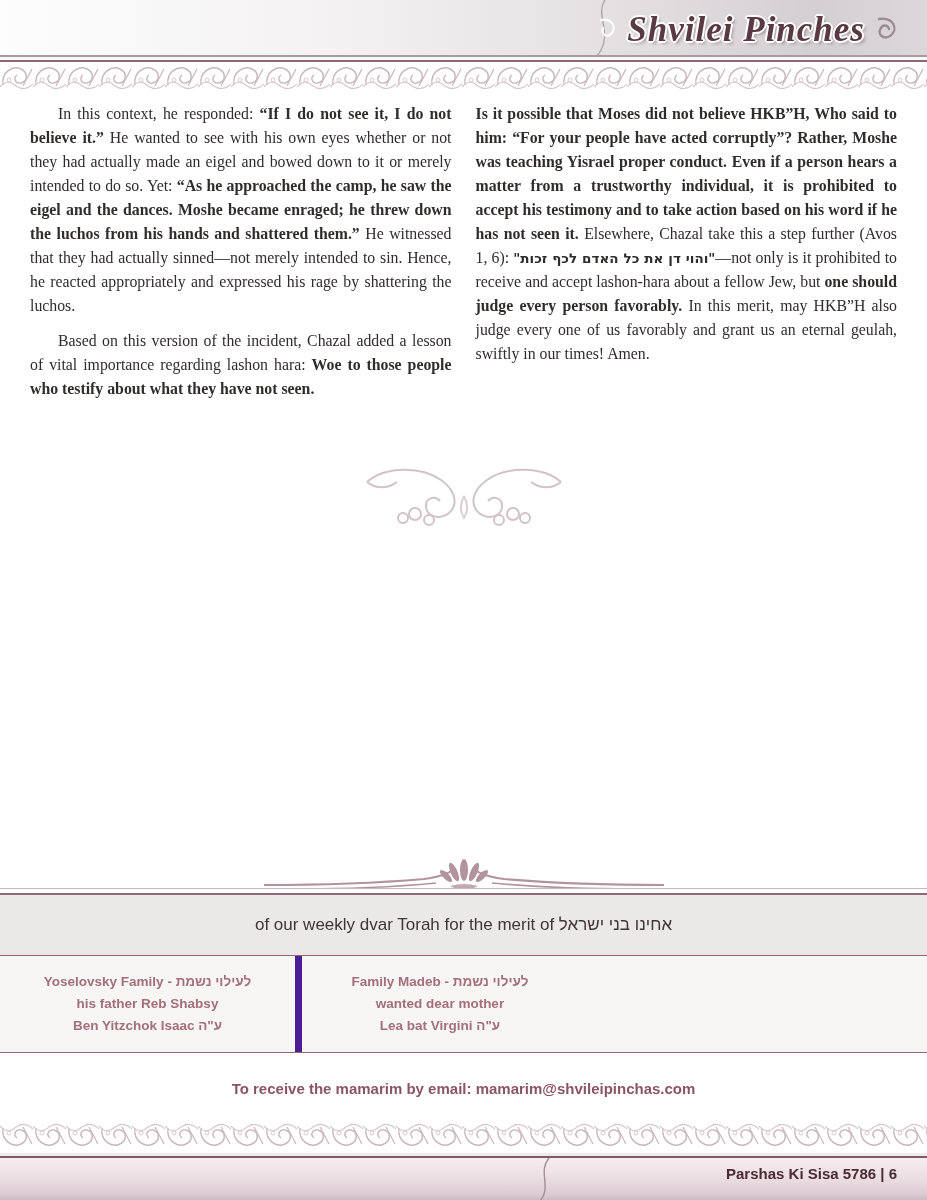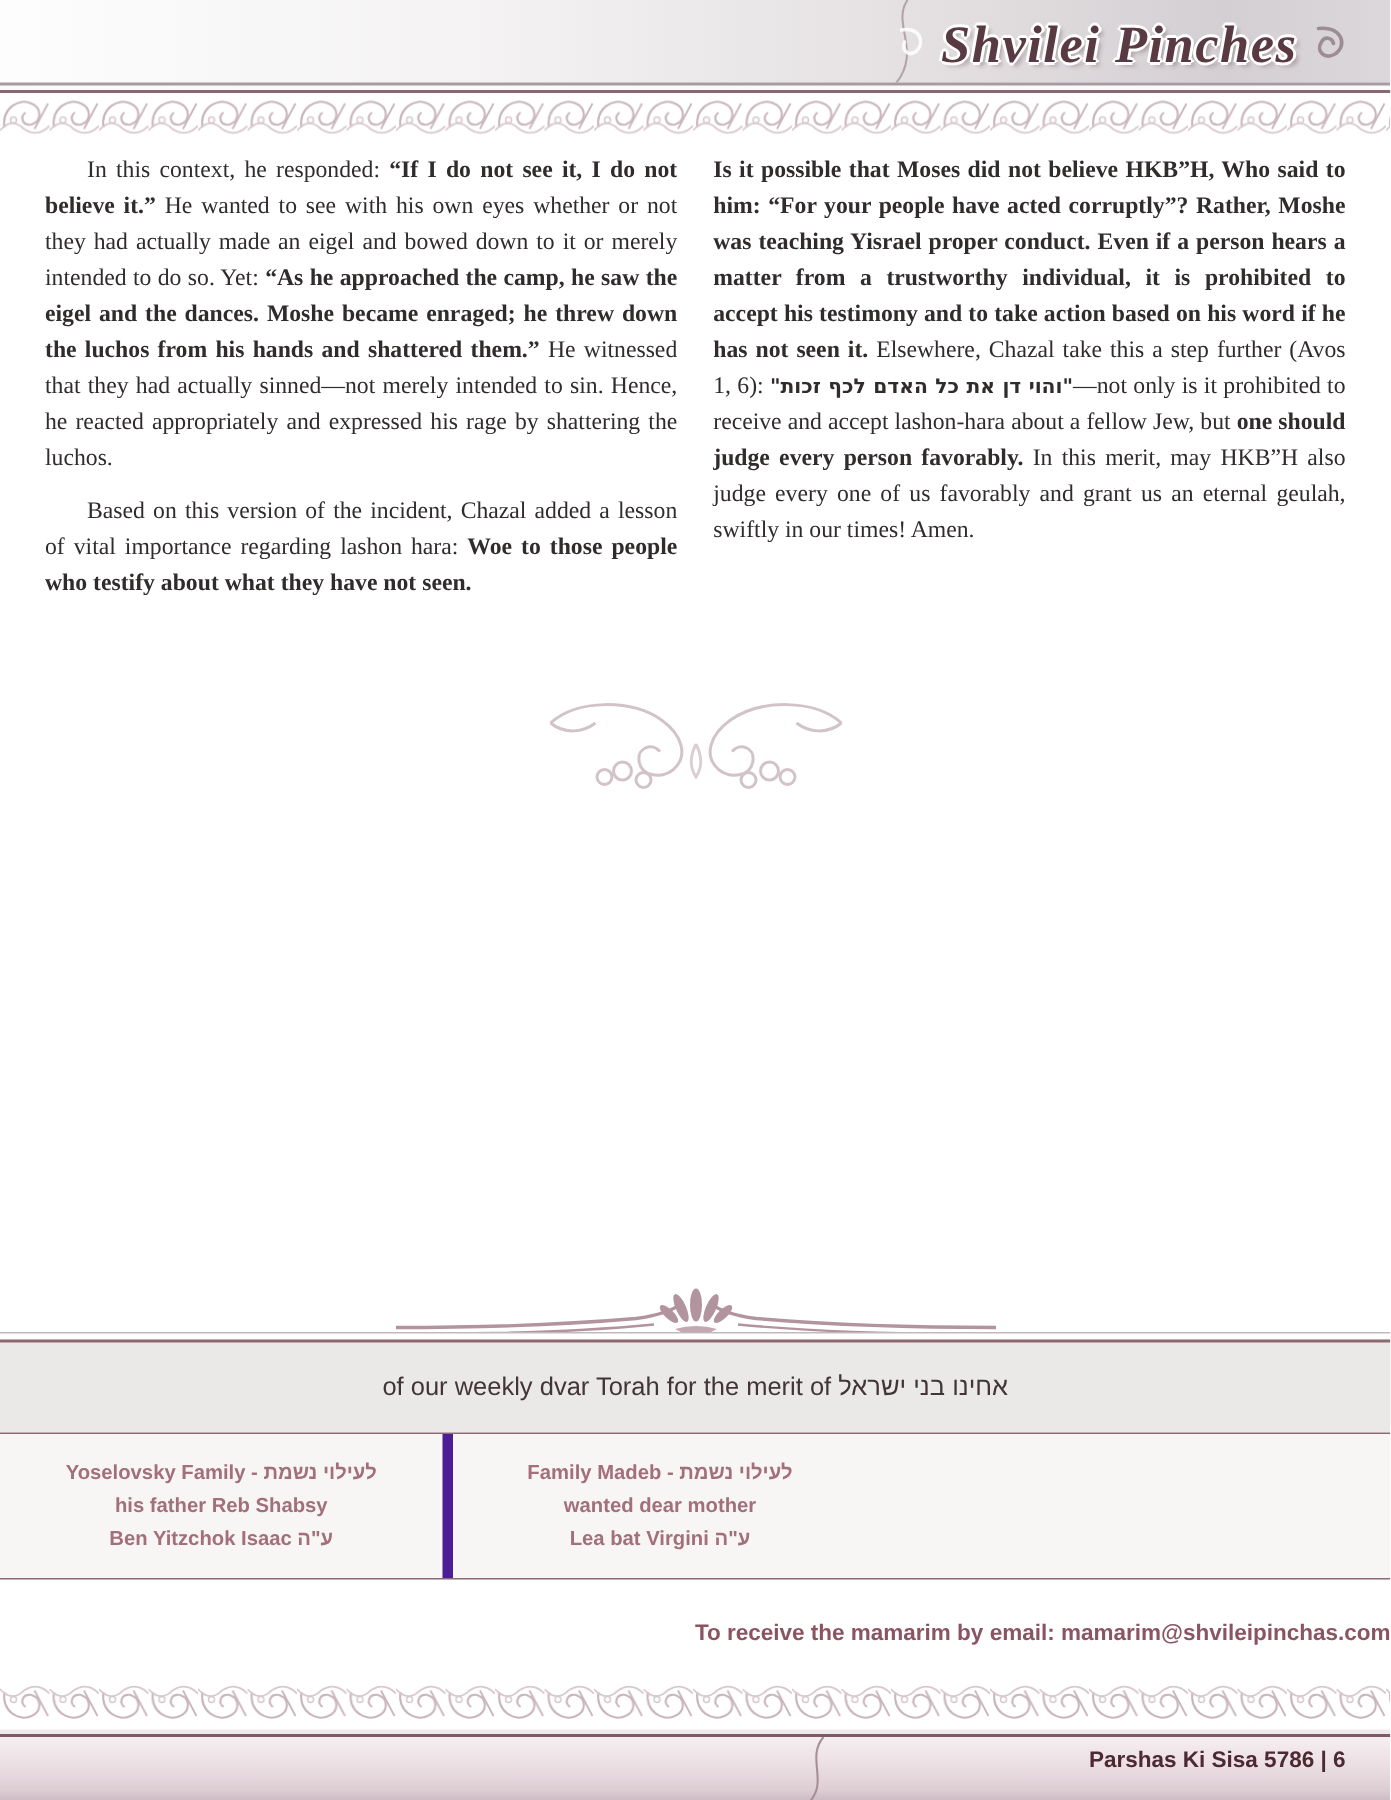--- a/index.html
+++ b/index.html
@@ -45,21 +45,21 @@
   .thanks-line { font-family:"Liberation Sans", sans-serif; font-size:17px; color:#413539; }
 
   .donors { position:absolute; top:955px; left:0; width:927px; height:98px; display:flex;
     background:#f8f6f5; border-top:1px solid #8d6974; border-bottom:1px solid #8d6974; }
   .donor { display:flex; flex-direction:column; align-items:center; justify-content:center;
     font-family:"Liberation Sans", sans-serif; font-weight:bold; font-size:13.5px;
     line-height:22px; color:#a26f7b; text-align:center; padding:4px 0; }
   .donor + .donor { border-left:7px solid #4c1d95; }
   .donor-1 { width:295px; } .donor-2 { width:283px; } .donor-3 { width:349px; font-size:12.5px; }
 
-  .email-line { position:absolute; top:1080px; left:0; width:927px; text-align:right;
+  .email-line { position:absolute; top:1080px; left:0; width:927px; text-align:center;
     font-family:"Liberation Sans", sans-serif; font-weight:bold; font-size:15px; color:#8a5562; }
 
   
   .footer-band { position:absolute; top:1156px; left:0; width:927px; height:44px;
     border-top:2px solid #7d5a64; box-shadow:0 -3px 0 #efe9eb;
     background:linear-gradient(180deg,#f5eef1 0%,#ecdfe4 45%,#dccdd3 85%,#cdbcc3 100%); }
   .footer-curve { position:absolute; top:0; left:525px; }
   .page-num { position:absolute; top:7px; right:30px; font-family:"Liberation Sans", sans-serif;
     font-weight:bold; font-size:15px; color:#4c2a33; }
 </style>

